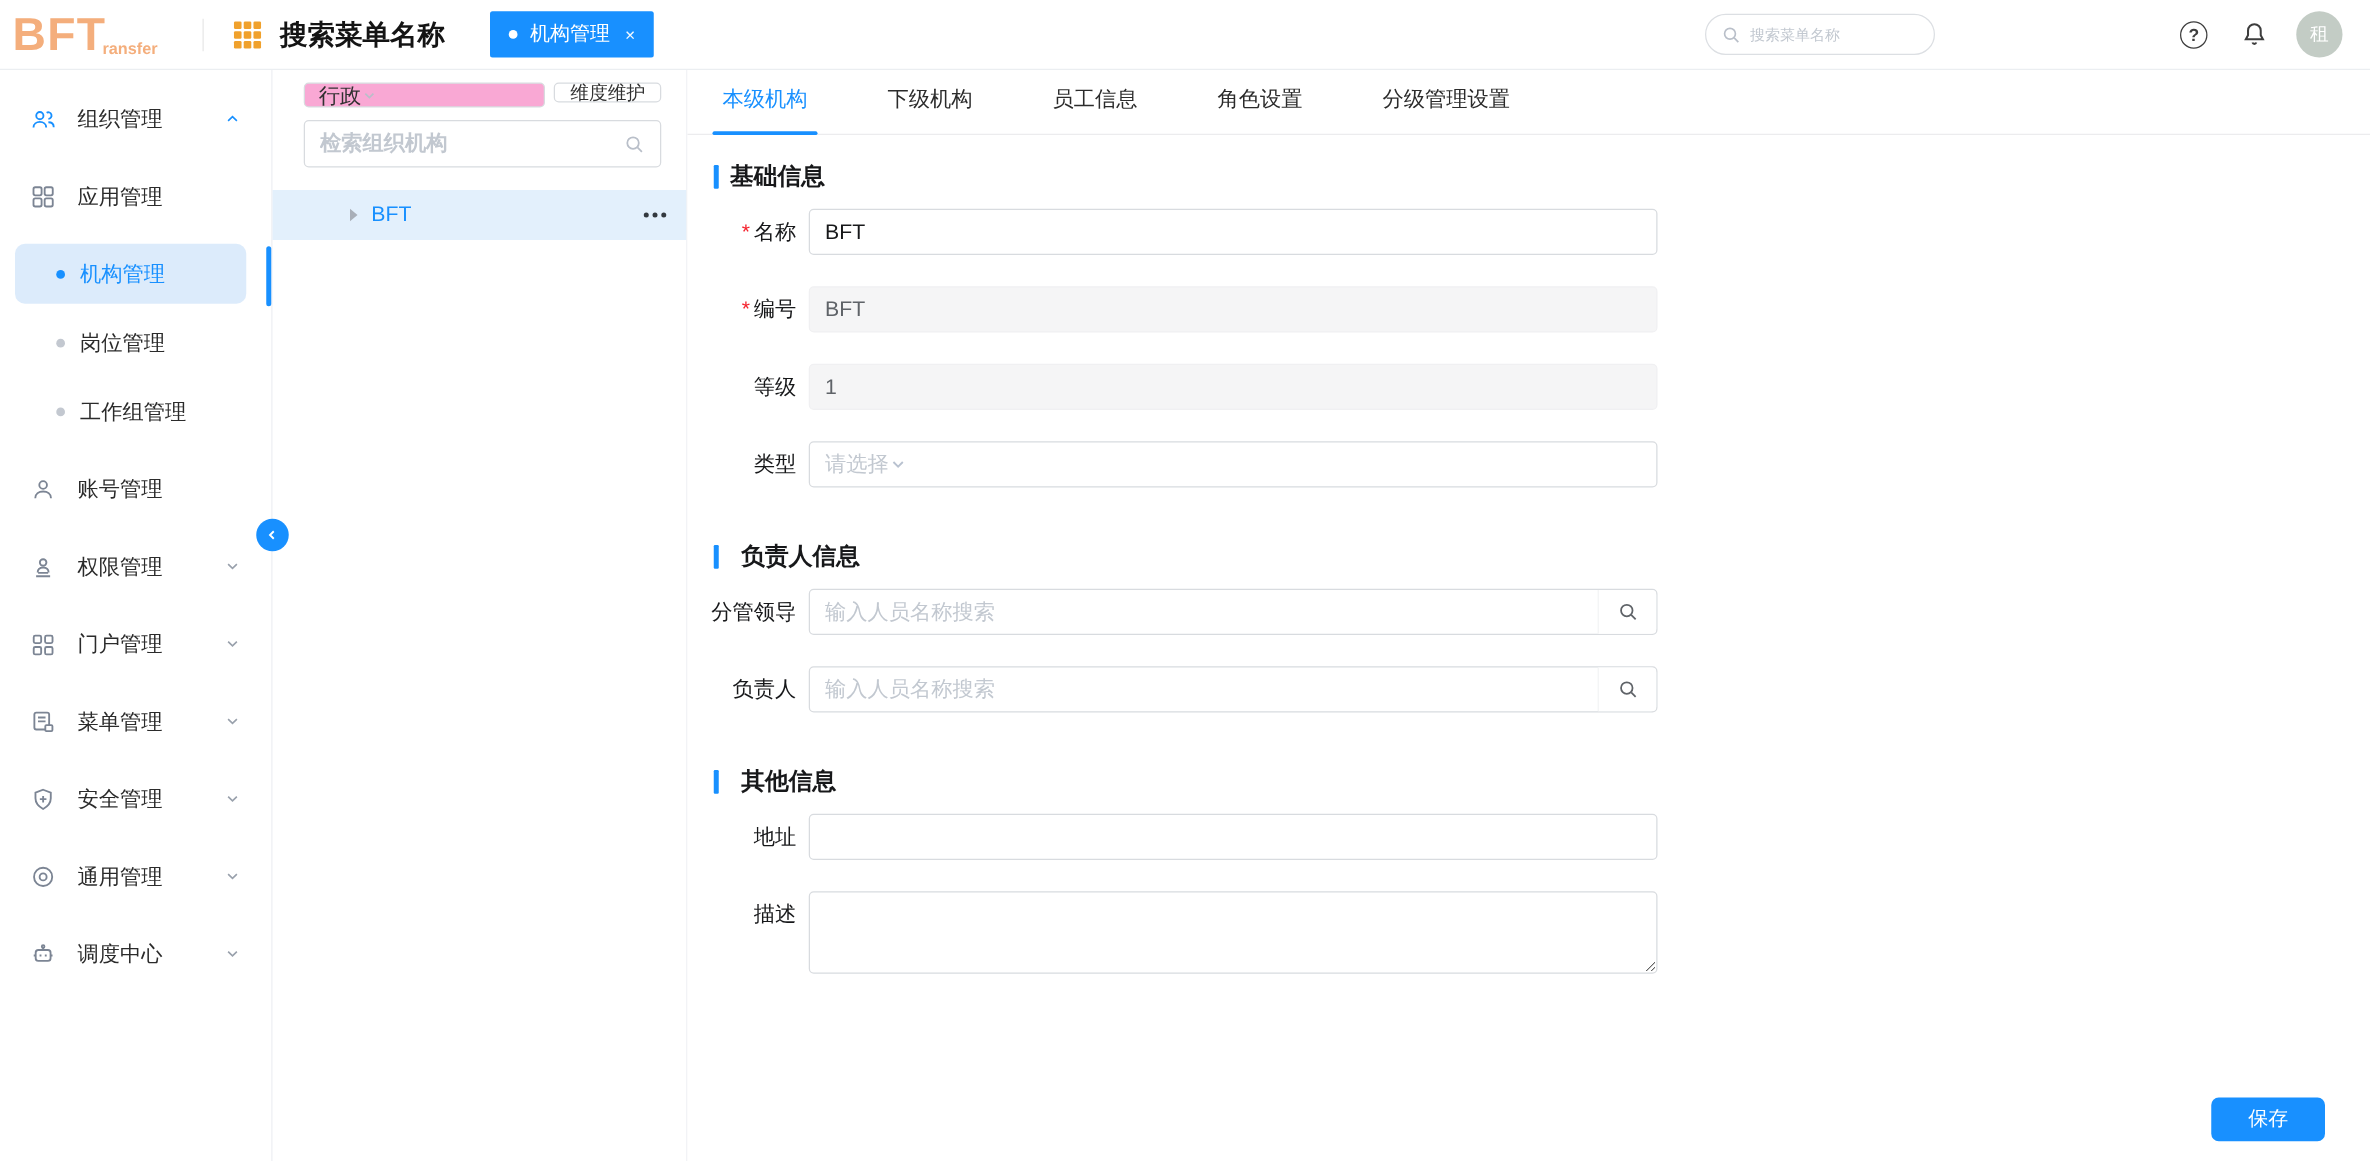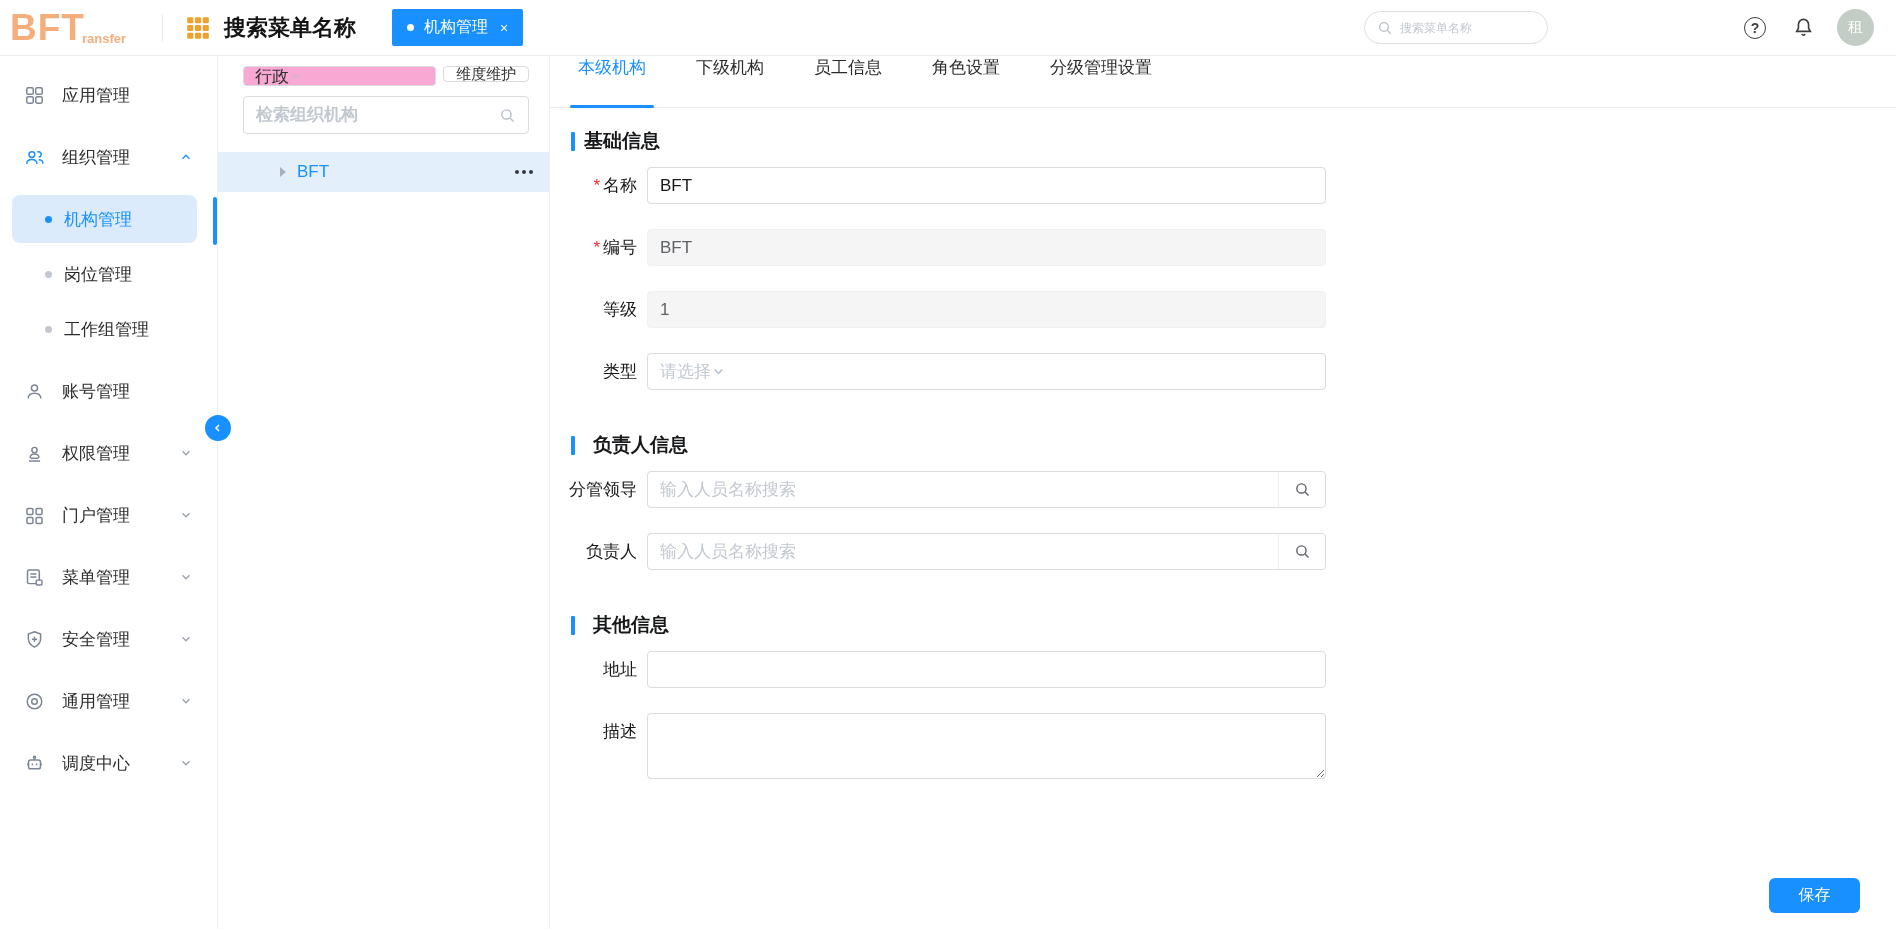--- a/index.html
+++ b/index.html
@@ -61,21 +61,21 @@
   .tree-row { display:flex; align-items:center; font-size:17px; cursor:pointer; }
   .tree-row.parent { height:36px; padding-left:38px; color:#2b2b2b; }
   .caret-down { width:0; height:0; border-left:5px solid transparent; border-right:5px solid transparent; border-top:6px solid #8b929c; margin-right:10px; }
   .tree-row.child { height:40px; background:#e3f0fc; padding-left:62px; margin-top:3px; position:relative; color:#1890ff; }
   .caret-right { width:0; height:0; border-top:5px solid transparent; border-bottom:5px solid transparent; border-left:6px solid #a9afb8; margin-right:11px; }
   .more-dots { position:absolute; right:16px; top:50%; transform:translateY(-50%); display:flex; gap:3px; cursor:pointer; }
   .more-dots i { width:4px; height:4px; border-radius:50%; background:#33393f; }
 
   
   .main { flex:1; position:relative; background:#fff; }
-  .tabbar { height:52px; display:flex; gap:50px; padding-left:28px; border-bottom:1px solid #ececee; }
+  .tabbar { height:52px; display:flex; align-items:flex-end; gap:64px; padding-left:28px; border-bottom:1px solid #ececee; }
   .tab { font-size:17px; color:#2b2b2b; padding-bottom:16px; position:relative; cursor:pointer; white-space:nowrap; }
   .tab.active { color:#1890ff; }
   .tab.active::after { content:""; position:absolute; left:-8px; right:-8px; bottom:-1px; height:3px; background:#1890ff; border-radius:2px; }
 
   .form { padding-top:20px; }
   .sec-title { display:flex; align-items:center; gap:9px; margin:0 0 13px 21px; font-size:19px; font-weight:700; color:#17181a; }
   .sec-title.not-first { margin-top:42px;gap:18px; }
   .sec-bar { width:4px; height:19px; background:#1890ff; border-radius:1px; }
   .form-row { display:flex; align-items:center; margin-bottom:25px; }
   .form-row.top { align-items:flex-start; }
@@ -140,47 +140,47 @@
       </svg>
   </span>
   <div class="avatar">
     <span>租</span>
   </div>
 </header>
 
 <div class="body">
 
   <aside class="sidebar">
+    <div class="menu-item active-parent">
+      <span class="mi-icon">
+        <svg viewBox="0 0 24 24" fill="none" stroke="currentColor" stroke-width="1.7">
+            <circle cx="9" cy="8.6" r="3.3"></circle>
+            <path d="M3.2 19.4c0-3.2 2.6-5.1 5.8-5.1s5.8 1.9 5.8 5.1"></path>
+            <path d="M15.2 5.9a3 3 0 1 1 1.6 5.6"></path>
+            <path d="M16.8 14.6c2.9 0 4.9 1.8 4.9 4.6"></path>
+          </svg>
+      </span>
+      <span>组织管理</span>
+      <span class="chev">
+        <svg viewBox="0 0 24 24" fill="none" stroke="currentColor" stroke-width="2.2">
+            <polyline points="6 15 12 9 18 15"></polyline>
+          </svg>
+      </span>
+    </div>
+
     <div class="menu-item">
       <span class="mi-icon">
         <svg viewBox="0 0 24 24" fill="none" stroke="currentColor" stroke-width="1.7">
             <rect x="3.2" y="3.2" width="7.4" height="7.4" rx="1.6"></rect>
             <rect x="13.4" y="3.2" width="7.4" height="7.4" rx="1.6"></rect>
             <rect x="3.2" y="13.4" width="7.4" height="7.4" rx="1.6"></rect>
             <rect x="13.4" y="13.4" width="7.4" height="7.4" rx="1.6"></rect>
           </svg>
       </span>
       <span>应用管理</span>
-    </div>
-
-    <div class="menu-item active-parent">
-      <span class="mi-icon">
-        <svg viewBox="0 0 24 24" fill="none" stroke="currentColor" stroke-width="1.7">
-            <circle cx="9" cy="8.6" r="3.3"></circle>
-            <path d="M3.2 19.4c0-3.2 2.6-5.1 5.8-5.1s5.8 1.9 5.8 5.1"></path>
-            <path d="M15.2 5.9a3 3 0 1 1 1.6 5.6"></path>
-            <path d="M16.8 14.6c2.9 0 4.9 1.8 4.9 4.6"></path>
-          </svg>
-      </span>
-      <span>组织管理</span>
-      <span class="chev">
-        <svg viewBox="0 0 24 24" fill="none" stroke="currentColor" stroke-width="2.2">
-            <polyline points="6 15 12 9 18 15"></polyline>
-          </svg>
-      </span>
     </div>
 
     <div class="submenu-item active">
       <span class="sm-dot"></span>
       <span>机构管理</span>
     </div>
     <div class="submenu-item">
       <span class="sm-dot"></span>
       <span>岗位管理</span>
     </div>

